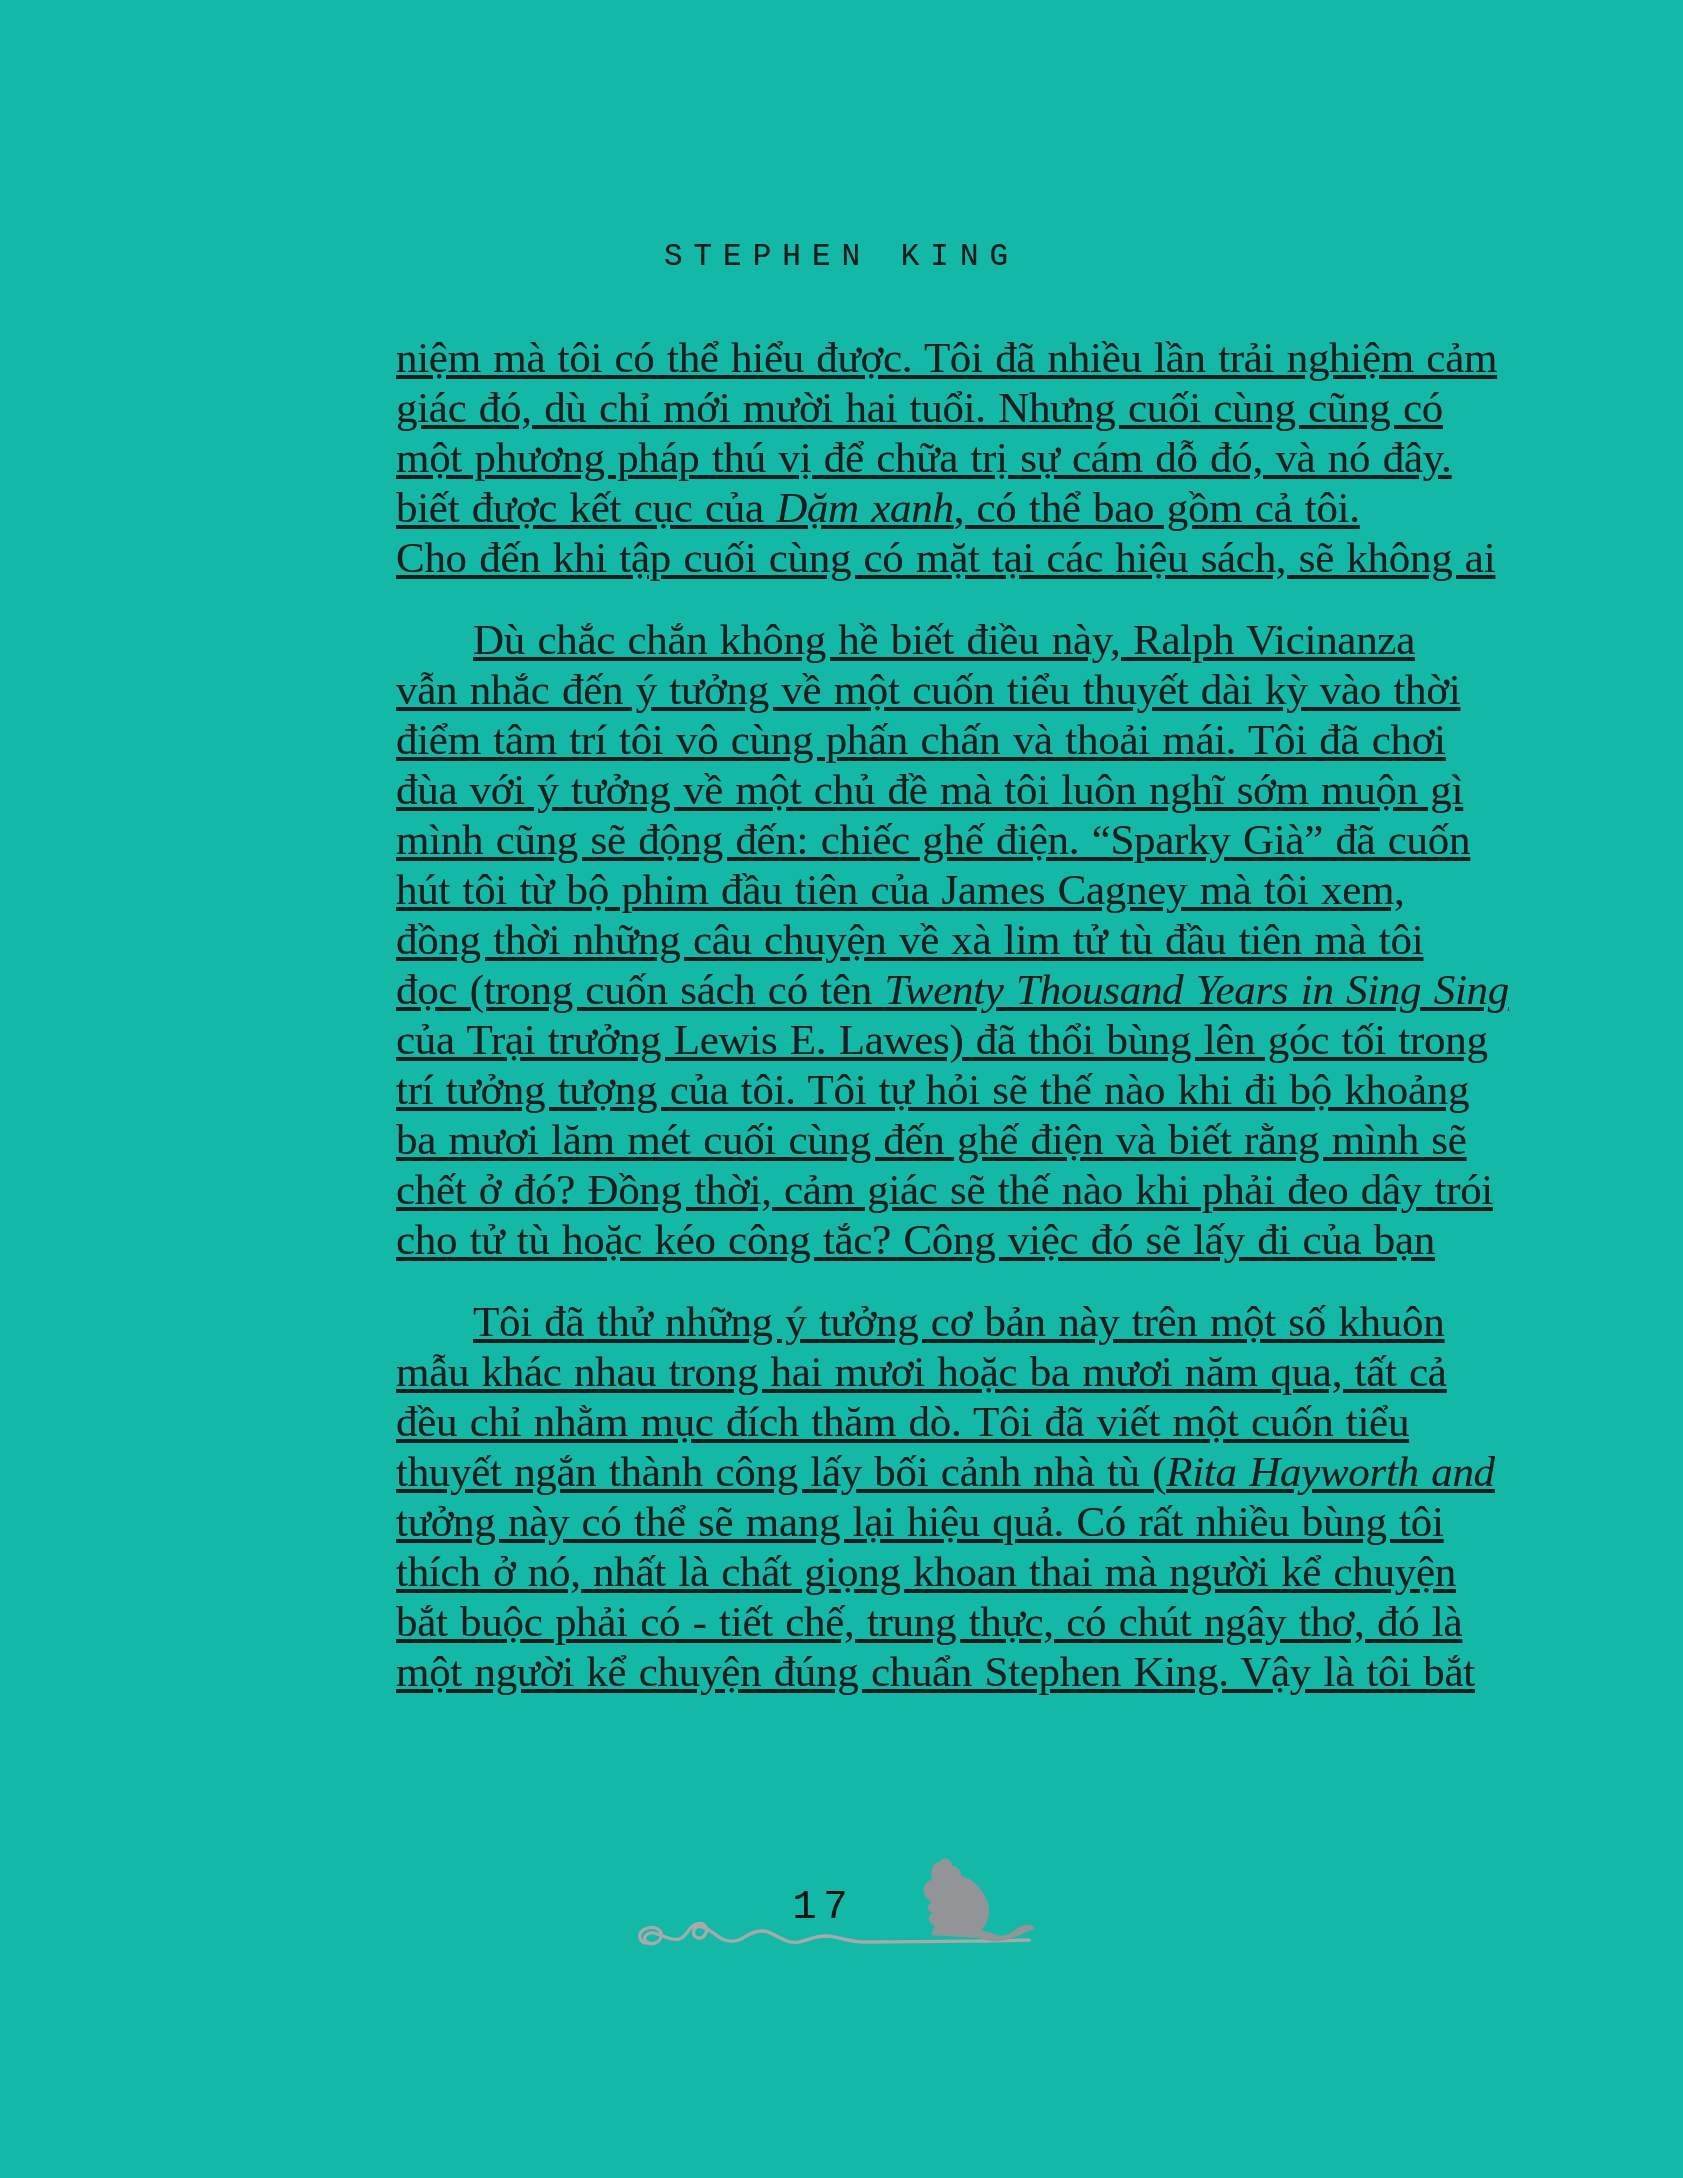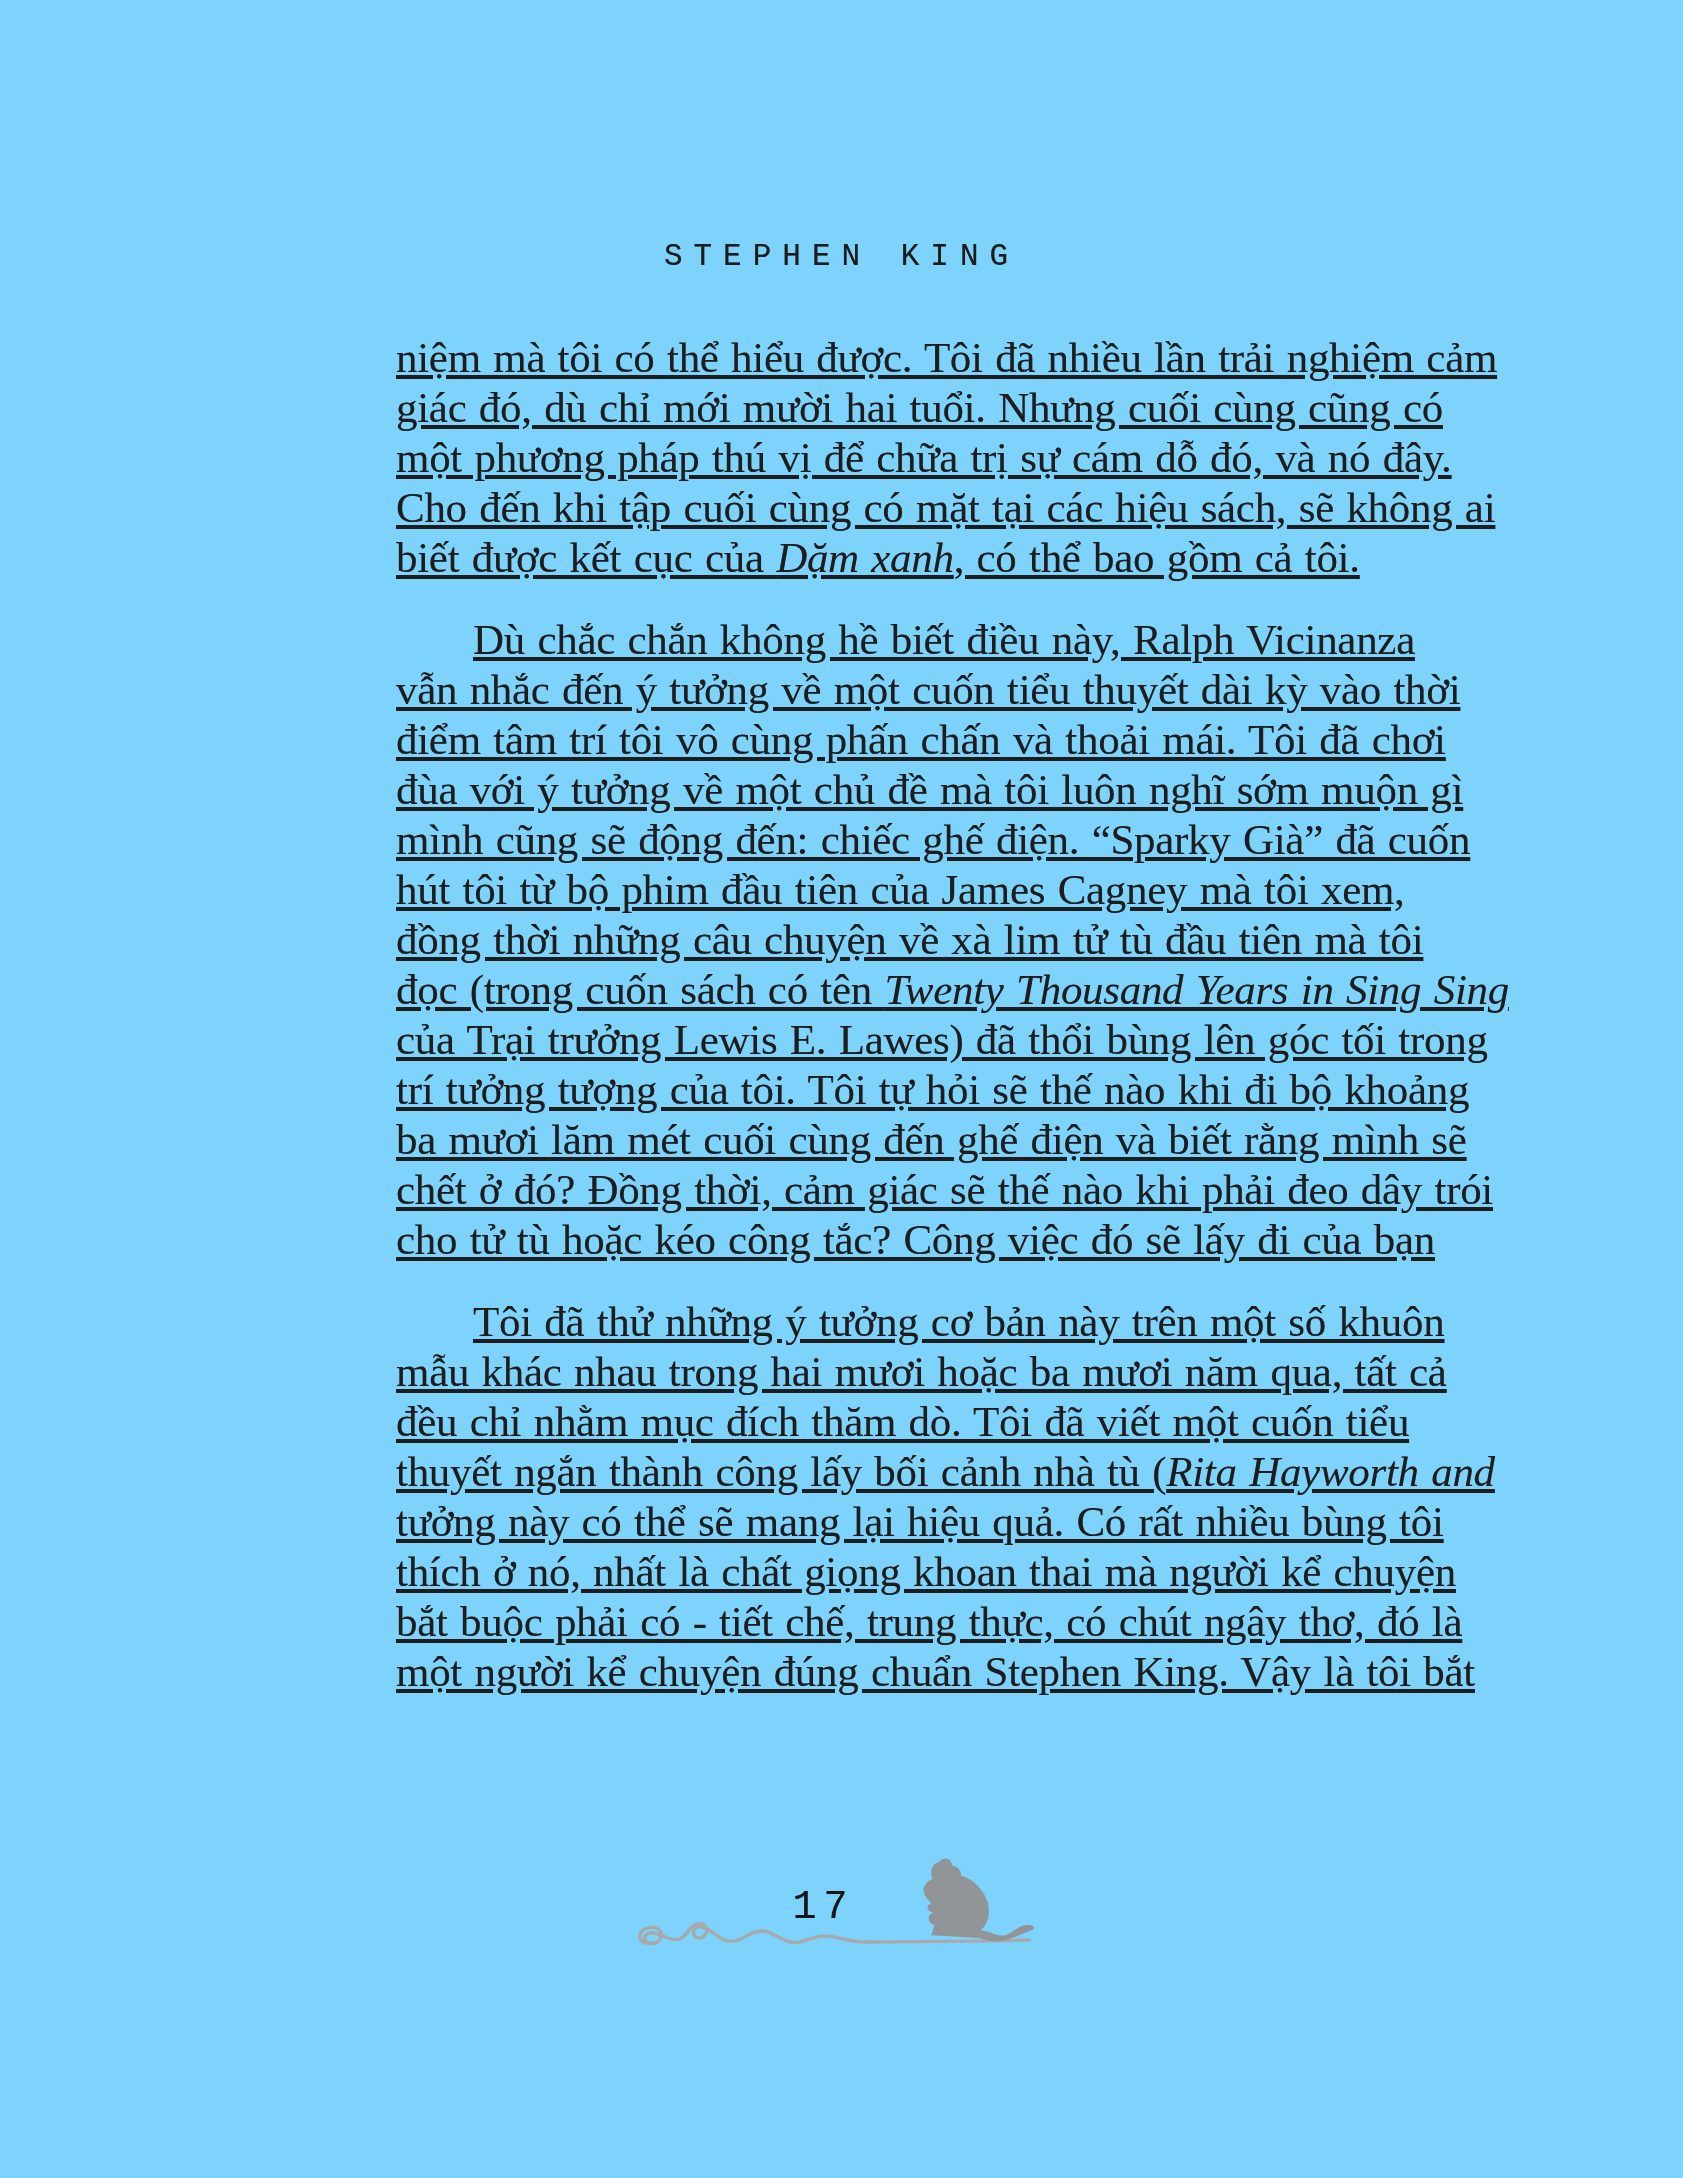--- a/index.html
+++ b/index.html
@@ -1,19 +1,19 @@
 <!DOCTYPE html>
 <html><head>
 <meta charset="utf-8">
 <style>
   html,body{margin:0;padding:0;background:#e8e8e8;}
   .page{
     position:relative;
     width:1683px;height:2178px;
-    background:#7dd3fc;
+    background:#14b8a6;
     overflow:hidden;
     font-family:"Liberation Serif","DejaVu Serif",serif;
   }
   
   .hdr{
     position:absolute;
     left:0;top:239px;width:1683px;
     text-align:center;
     font-family:"Liberation Mono","DejaVu Sans Mono",monospace;
     font-size:31px;
@@ -65,22 +65,22 @@
 
 <div class="page">
 
   <div class="hdr">STEPHEN KING</div>
 
   <div class="text-block">
       <div class="para">
         <div class="line"><span>niệm mà tôi có thể hiểu được. Tôi đã nhiều lần trải nghiệm cảm</span></div>
         <div class="line"><span>giác đó, dù chỉ mới mười hai tuổi. Nhưng cuối cùng cũng có</span></div>
         <div class="line"><span>một phương pháp thú vị để chữa trị sự cám dỗ đó, và nó đây.</span></div>
+        <div class="line nl"><span>biết được kết cục của </span><span class="it">Dặm xanh</span><span>, có thể bao gồm cả tôi.</span></div>
         <div class="line"><span>Cho đến khi tập cuối cùng có mặt tại các hiệu sách, sẽ không ai</span></div>
-        <div class="line nl"><span>biết được kết cục của </span><span class="it">Dặm xanh</span><span>, có thể bao gồm cả tôi.</span></div>
       </div>
       <div class="para">
         <div class="line ind"><span>Dù chắc chắn không hề biết điều này, Ralph Vicinanza</span></div>
         <div class="line"><span>vẫn nhắc đến ý tưởng về một cuốn tiểu thuyết dài kỳ vào thời</span></div>
         <div class="line"><span>điểm tâm trí tôi vô cùng phấn chấn và thoải mái. Tôi đã chơi</span></div>
         <div class="line"><span>đùa với ý tưởng về một chủ đề mà tôi luôn nghĩ sớm muộn gì</span></div>
         <div class="line"><span>mình cũng sẽ động đến: chiếc ghế điện. “Sparky Già” đã cuốn</span></div>
         <div class="line"><span>hút tôi từ bộ phim đầu tiên của James Cagney mà tôi xem,</span></div>
         <div class="line"><span>đồng thời những câu chuyện về xà lim tử tù đầu tiên mà tôi</span></div>
         <div class="line"><span>đọc (trong cuốn sách có tên </span><span class="it">Twenty Thousand Years in Sing Sing</span></div>

